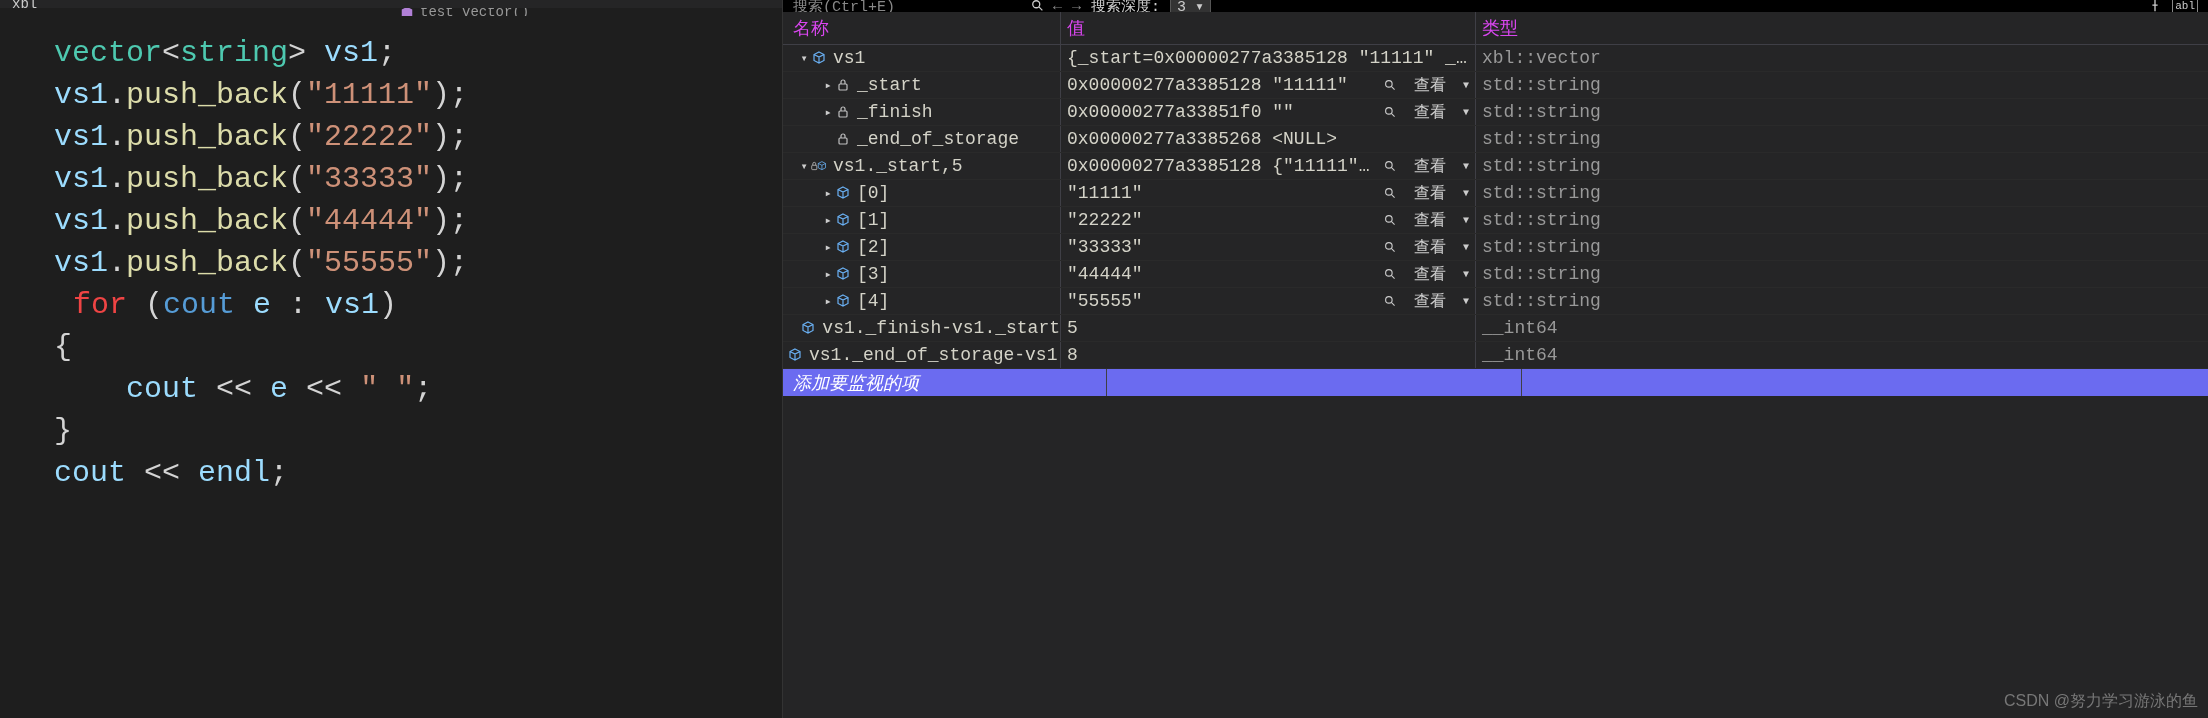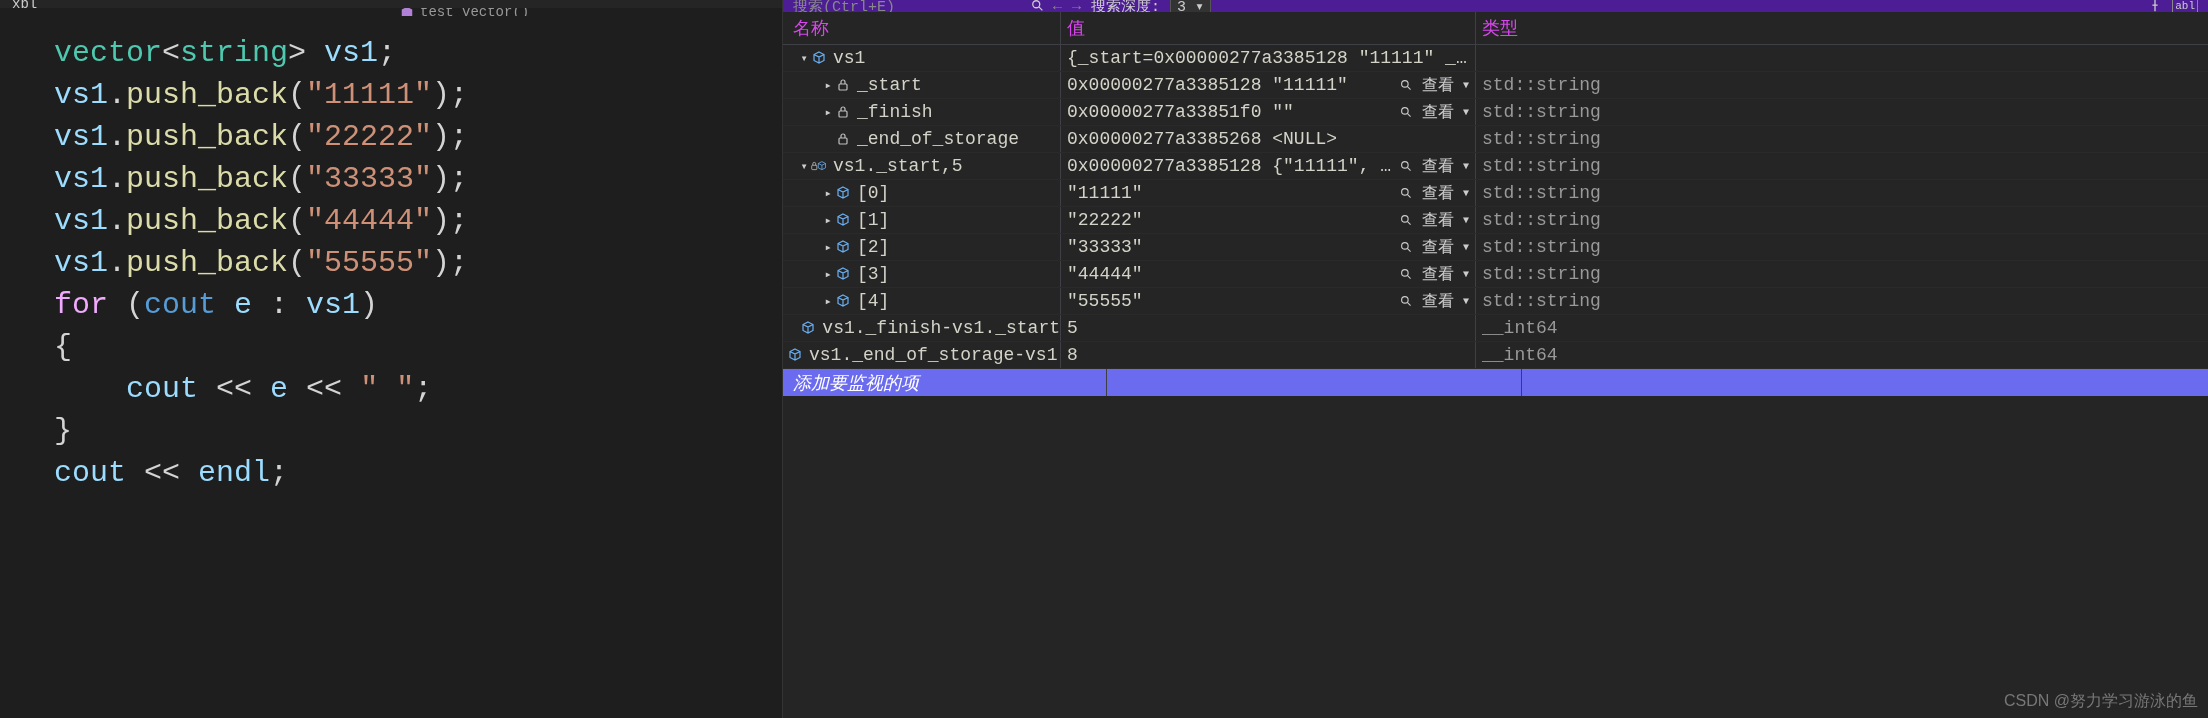--- a/index.html
+++ b/index.html
@@ -52,31 +52,31 @@
     line-height: 42px;
     padding: 16px 0 0 54px;
     white-space: pre;
   }
   .tk-type { color: #4ec9b0; }
   .tk-type2 { color: #4ec9b0; }
   .tk-punct { color: #d4d4d4; }
   .tk-var { color: #9cdcfe; }
   .tk-func { color: #dcdcaa; }
   .tk-str { color: #ce9178; }
-  .tk-kw { color: #f0abfc; }
+  .tk-kw { color: #ef4444; margin-left: 19px; }
   .tk-auto { color: #569cd6; }
   .watch-pane {
     flex: 1;
     background: #252526;
     display: flex;
     flex-direction: column;
   }
   .watch-toolbar {
     height: 12px;
-    background: #4c1d95;
+    background: #000000;
     display: flex;
     align-items: center;
     padding: 0 10px;
     gap: 8px;
     font-size: 15px;
     color: #ccc;
     overflow: hidden;
   }
   .search-box {
     flex: 0 0 230px;
@@ -122,21 +122,21 @@
     color:#d4d3c8;
     justify-content: space-between;
   }
   .cell-value-text { overflow:hidden; text-overflow:ellipsis; white-space:nowrap; flex:1; }
   .cell-type { flex:1; padding: 0 6px; height:100%; display:flex; align-items:center; color:#999; overflow:hidden; white-space:nowrap; }
   .indent { display:inline-block; }
   .expander { width:14px; display:inline-flex; justify-content:center; color:#ccc; font-size:12px; }
   .obj-icon { width:16px; height:16px; display:inline-flex; align-items:center; justify-content:center; margin-right:6px; }
   .name-text { color:#d4d3c8; }
   .view-link {
-    display:flex; align-items:center; gap:9px;
+    display:flex; align-items:center; gap:17px;
     color:#ccc; font-size:16px; flex-shrink:0; margin-left:6px;
   }
   .add-watch-row {
     background:#6b6bf0;
     height:27px;
     display:flex;
   }
   .add-watch-cell-name {
     width:324px;
     border-right:1px solid #3f3f46;
@@ -226,20 +226,21 @@
           <span class="obj-icon">
             <svg width="16" height="16" viewBox="0 0 16 16">
               <path fill="none" stroke="#6ab0f3" stroke-width="1.2" d="M8 2l5 2.5v6L8 13l-5-2.5v-6L8 2z M3 4.5l5 2.5 5-2.5 M8 7v6"></path>
             </svg>
           </span>
           <span class="name-text">vs1</span>
         </div>
         <div class="cell-value">
           <span class="cell-value-text">{_start=0x00000277a3385128 "11111" _finish=0x...</span>
         </div>
+        <div class="cell-type">xbl::vector</div>
       </div>
       <div class="watch-row">
         <div class="cell-name">
           <span class="indent" style="width: 34px;"></span>
           <span class="expander">▸</span>
           <span class="obj-icon">
             <svg width="16" height="16" viewBox="0 0 16 16">
               <rect x="4" y="7" width="8" height="6" rx="1" fill="none" stroke="#c0c0c0" stroke-width="1.2"></rect>
               <path d="M6 7V5a2 2 0 014 0v2" fill="none" stroke="#c0c0c0" stroke-width="1.2"></path>
             </svg>

